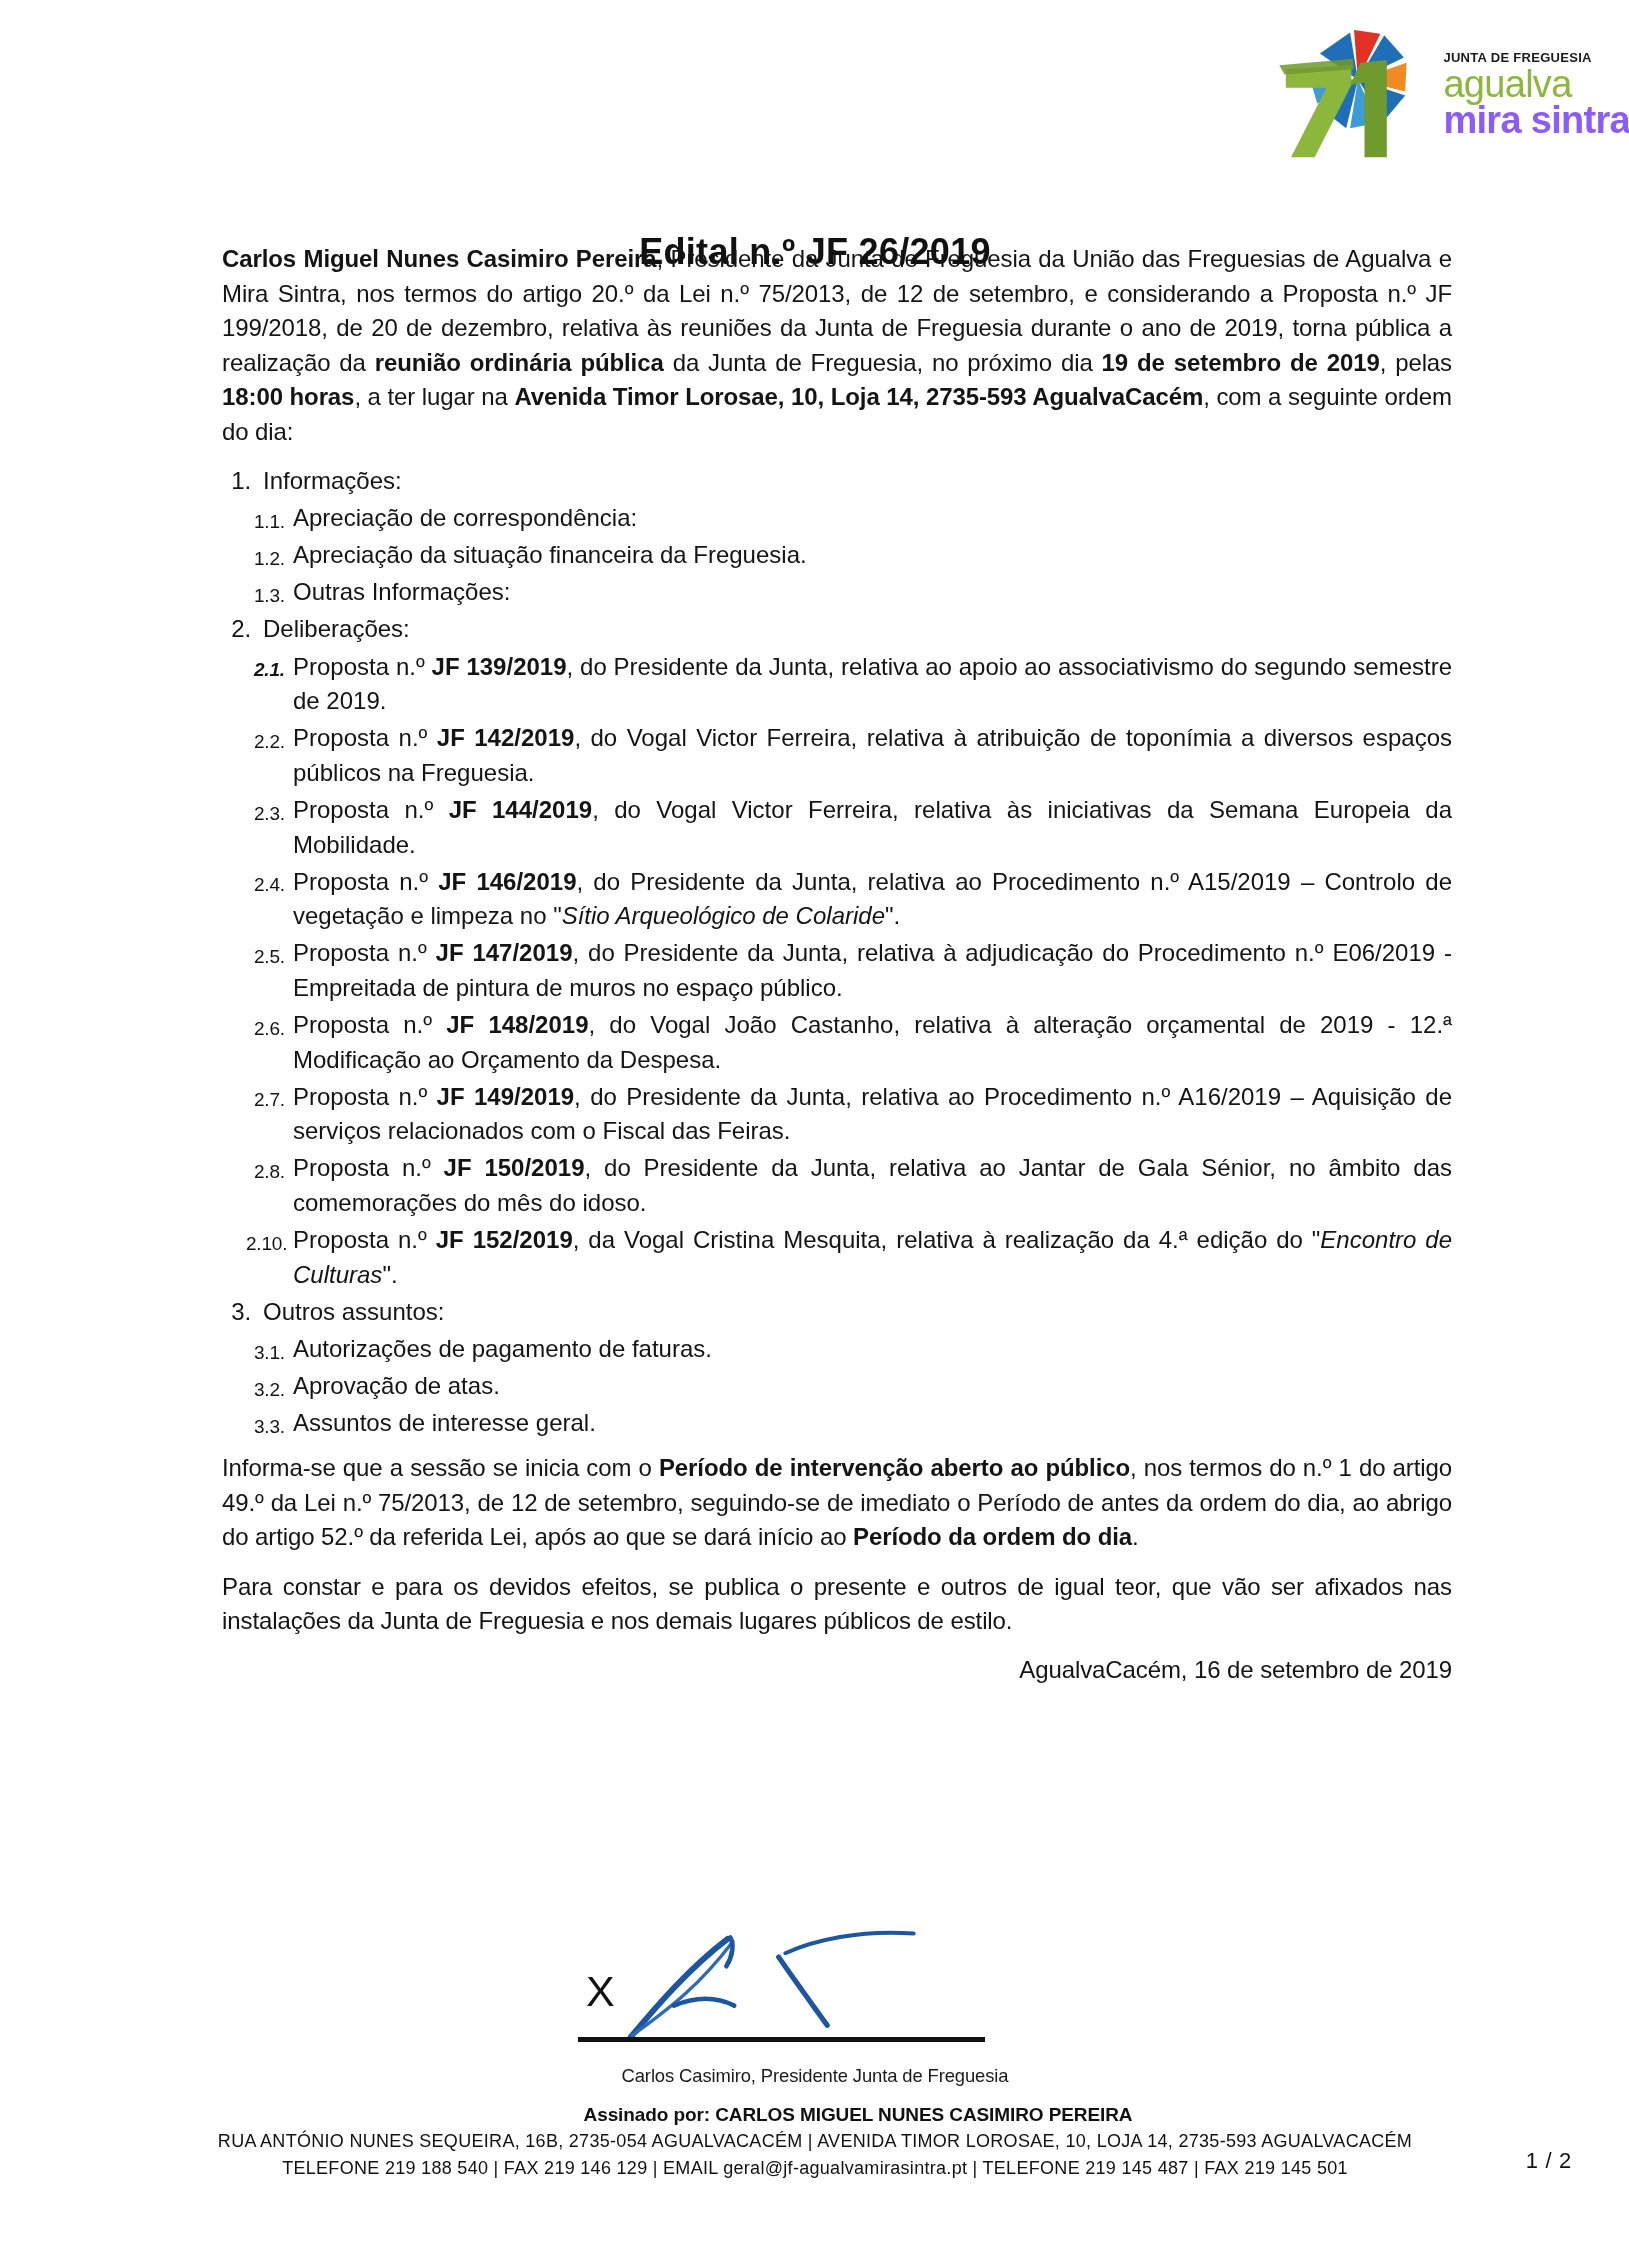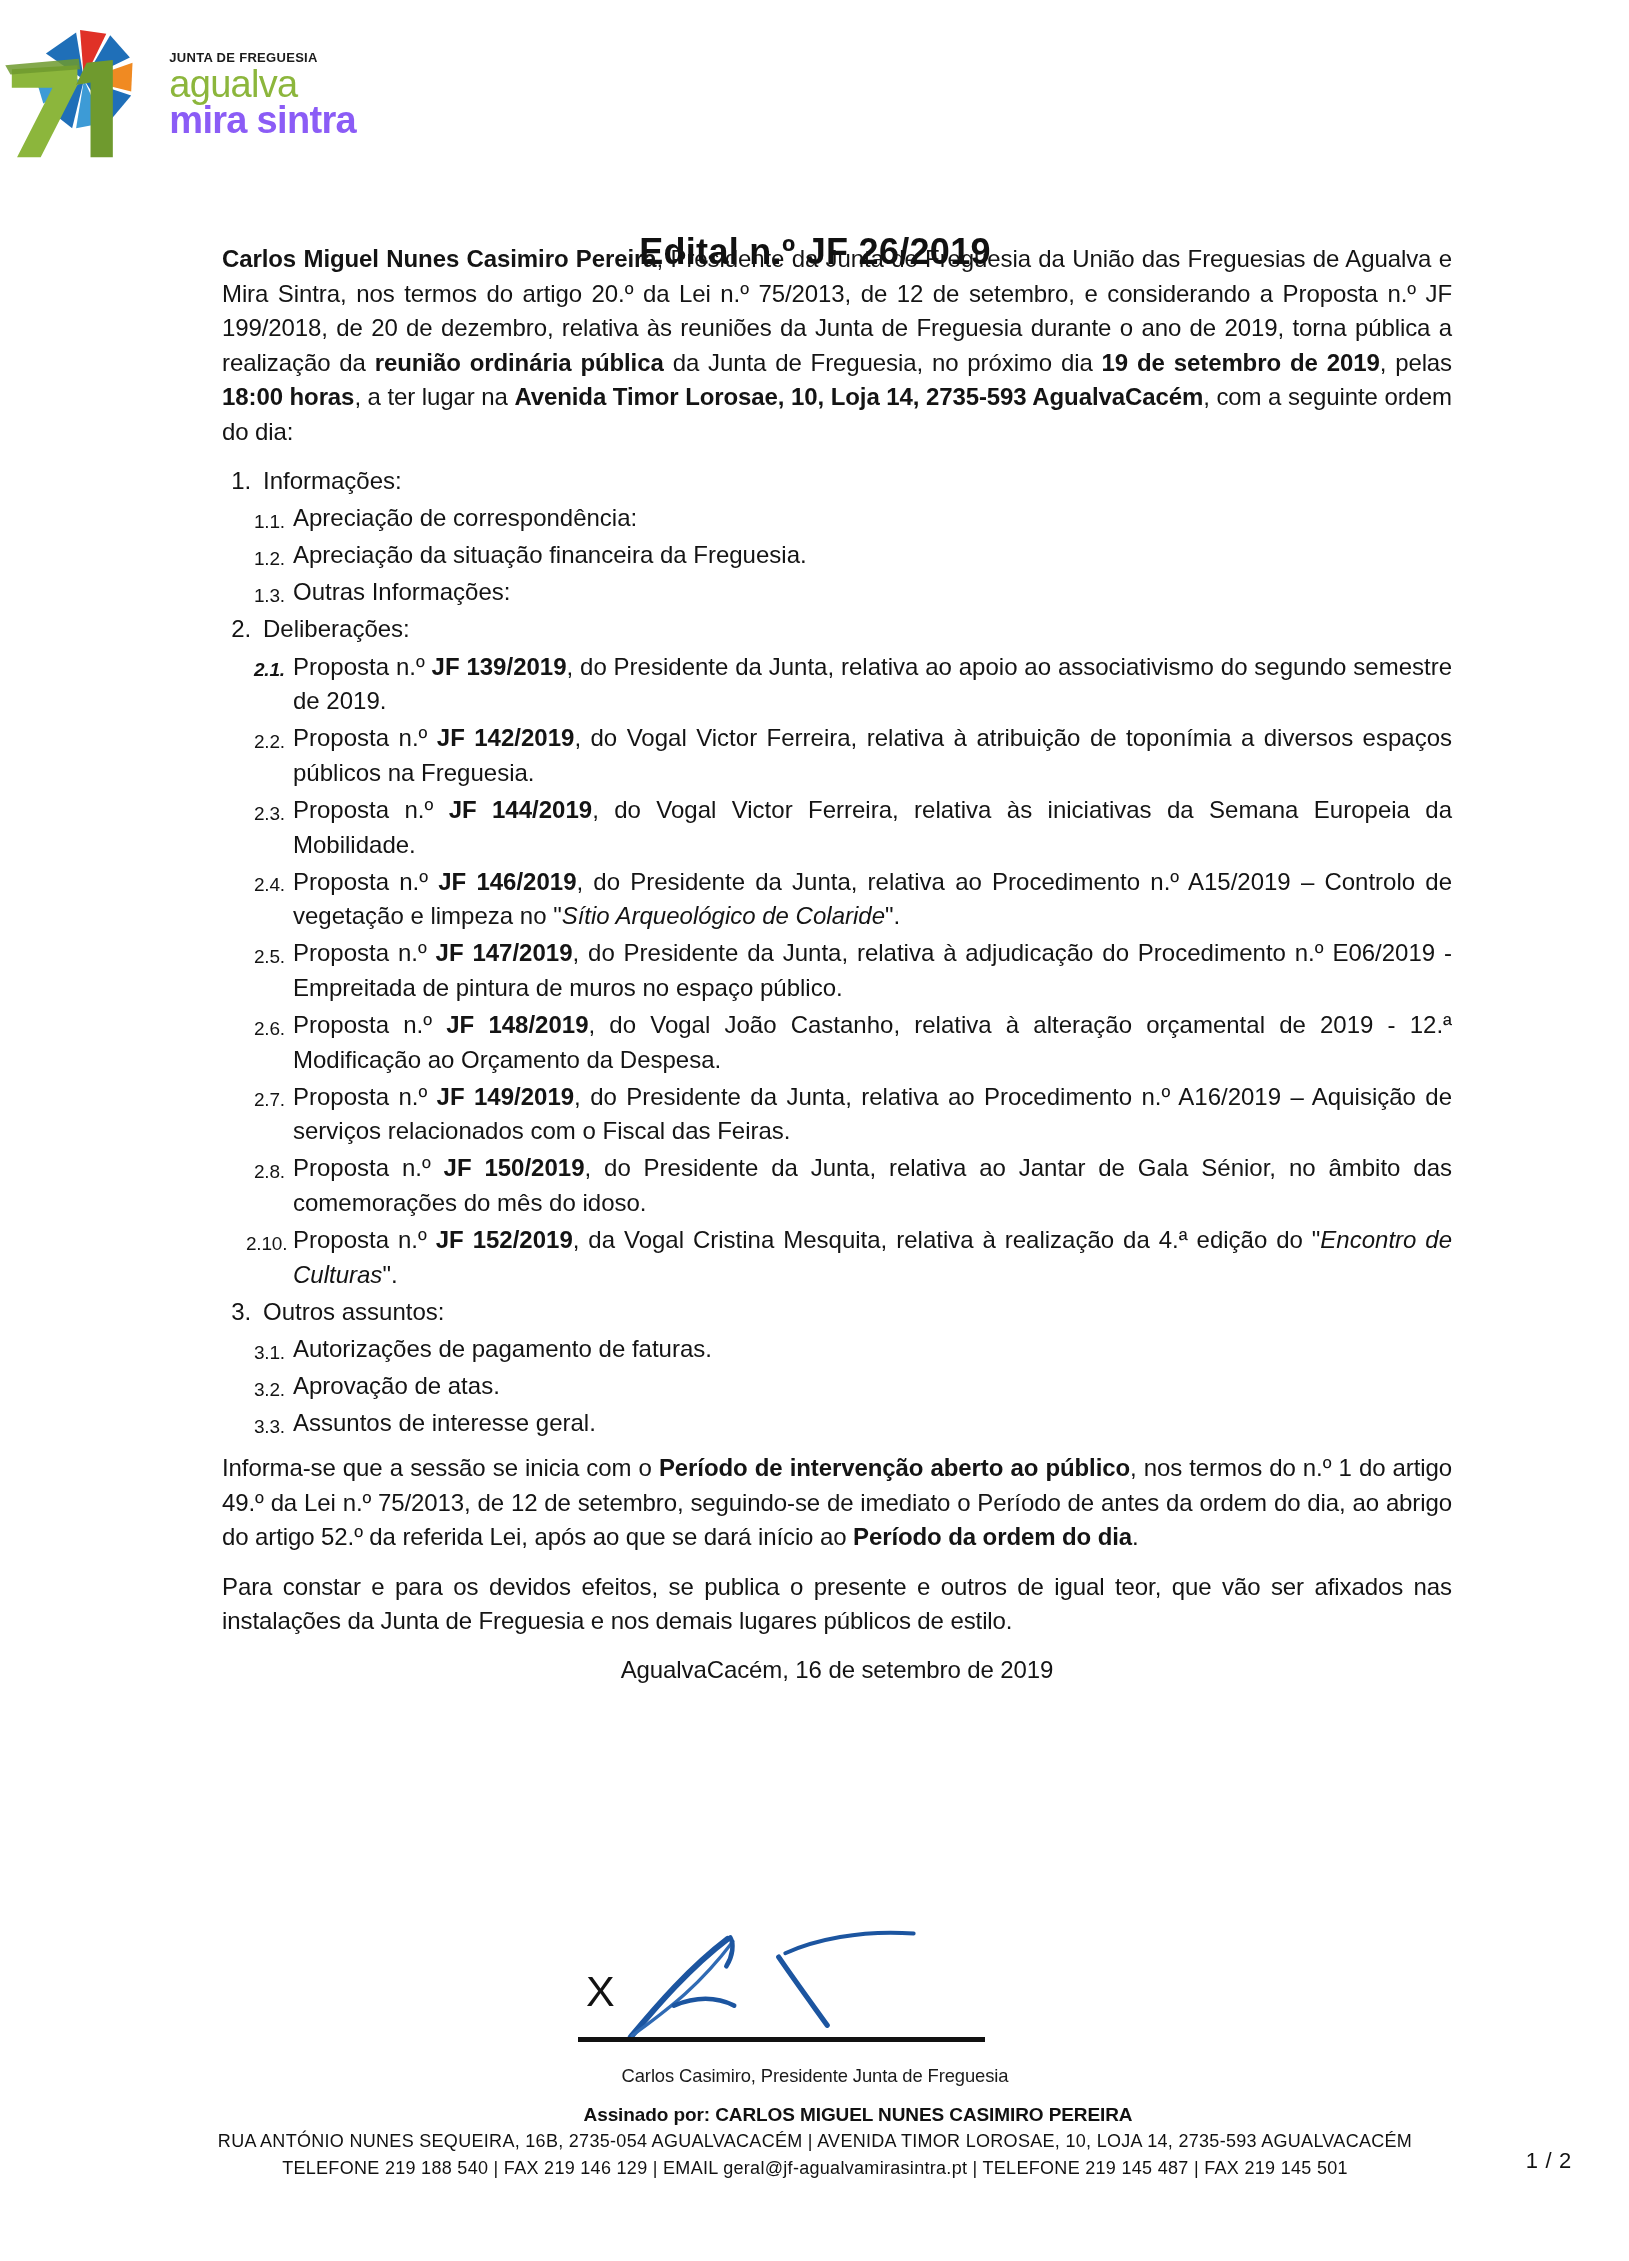--- a/index.html
+++ b/index.html
@@ -21,21 +21,21 @@
     box-sizing: border-box;
   }
 
   
   .logo-block {
     position: absolute;
     left: 0;
     top: 22.3px;
     width: 1630px;
     display: flex;
-    justify-content: flex-start;
+    justify-content: flex-end;
     align-items: flex-start;
   }
   .logo-inner {
     display: flex;
     align-items: center;
     gap: 5.3px;
   }
   .logo-mark { width: 164px; height: 151px; display: block; }
   .logo-word {
     display: flex;
@@ -89,21 +89,21 @@
   }
   p.para {
     margin: 0 0 6.6px 0;
     font-size: 24px;
     line-height: 1.44;
     text-align: justify;
     text-justify: inter-word;
     color: #141414;
     letter-spacing: -0.1px;
   }
-  p.para.last-para { text-align: center; }
+  p.para.last-para { text-align: right; }
   b, strong { font-weight: 700; }
   i, em { font-style: italic; }
 
   
   .lvl1 {
     display: flex;
     margin: 0 0 2.6px 0;
     font-size: 24px;
     line-height: 1.44;
   }

